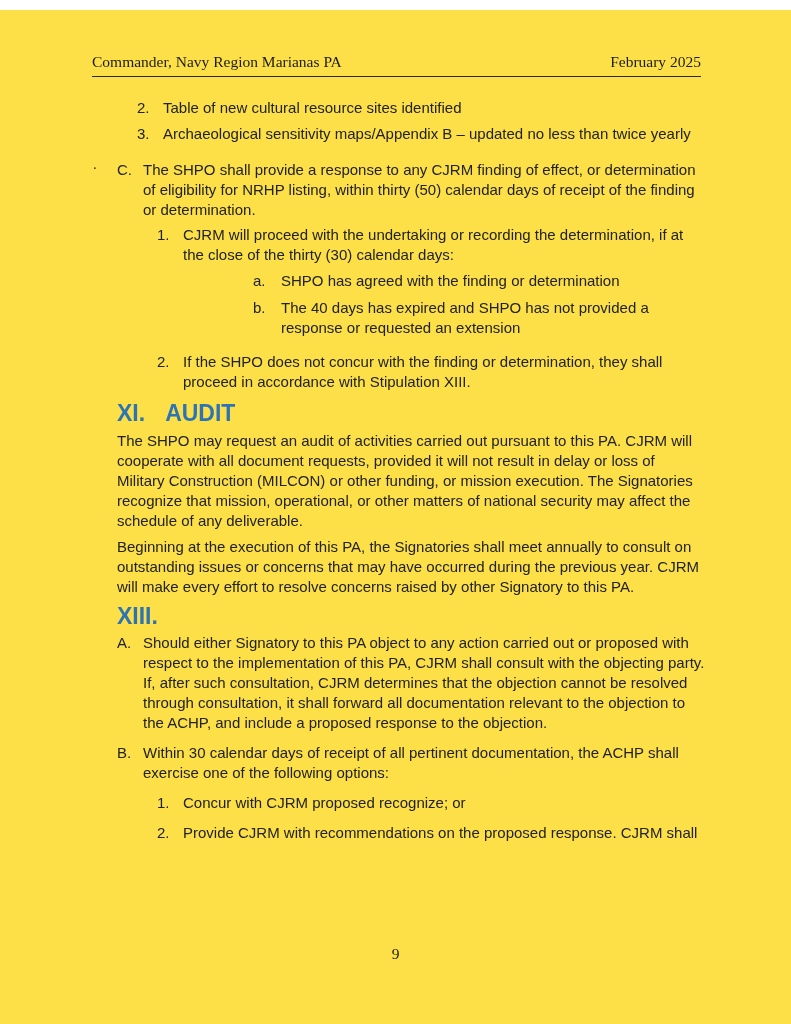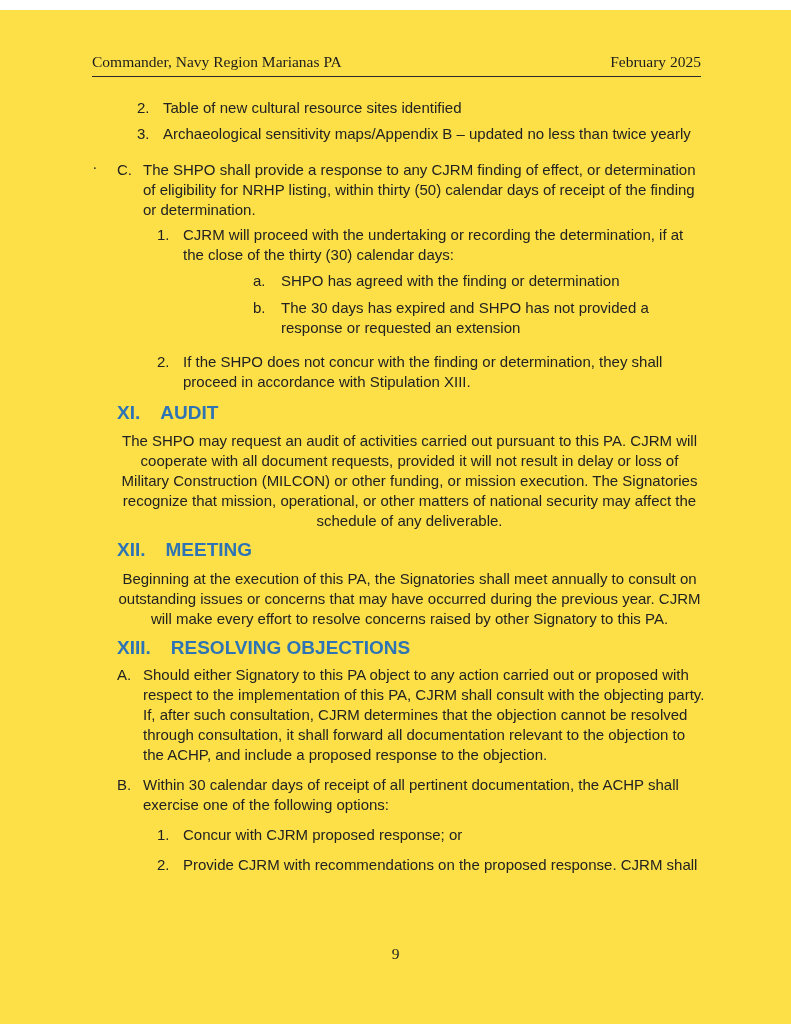--- a/index.html
+++ b/index.html
@@ -48,27 +48,27 @@
     width: 588px;
   }
   .li { display: flex; }
   .li .num { flex: 0 0 26px; }
   .li .txt { flex: 1; }
   .ind1 { margin-left: 20px; }          
   .ind2 { margin-left: 40px; }          
   .ind3 { margin-left: 136px; }         
   .ind3 .num { flex: 0 0 28px; }
   .heading {
-    font-size: 19px;
+    font-size: 23px;
     line-height: 26px;
     color: var(--heading-color);
     display: flex;
   }
   .heading .hnum { margin-right: 20px; }
-  .para { width: 585px; text-align: center; }
+  .para { width: 585px; }
   
   .ftr {
     position: absolute;
     top: 934px;
     left: 0;
     width: 100%;
     text-align: center;
     font-family: "Liberation Serif", serif;
     font-size: 15.5px;
     color: #1c1c1c;
@@ -108,60 +108,55 @@
       <span class="txt">CJRM will proceed with the undertaking or recording the determination, if at the close of the thirty (30) calendar days:</span>
     </div>
 
     <div class="li ind3" style="margin-top:6px">
       <span class="num">a.</span>
       <span class="txt">SHPO has agreed with the finding or determination</span>
     </div>
 
     <div class="li ind3" style="margin-top:7px">
       <span class="num">b.</span>
-      <span class="txt">The 30 days has expired and SHPO has not provided a response or requested an extension</span>
+      <span class="txt">The 40 days has expired and SHPO has not provided a response or requested an extension</span>
     </div>
 
     <div class="li ind2" style="margin-top:14px">
       <span class="num">2.</span>
       <span class="txt">If the SHPO does not concur with the finding or determination, they shall proceed in accordance with Stipulation XIII.</span>
     </div>
 
     <h2 class="heading" style="margin-top:8px">
       <span class="hnum">XI.</span>
       <span>AUDIT</span>
     </h2>
 
     <p class="para" style="margin-top:5px">The SHPO may request an audit of activities carried out pursuant to this PA. CJRM will cooperate with all document requests, provided it will not result in delay or loss of Military Construction (MILCON) or other funding, or mission execution. The Signatories recognize that mission, operational, or other matters of national security may affect the schedule of any deliverable.</p>
 
-    <h2 class="heading" style="margin-top:6px">
-      <span class="hnum">XII.</span>
-      <span>MEETING</span>
-    </h2>
 
     <p class="para" style="margin-top:6px">Beginning at the execution of this PA, the Signatories shall meet annually to consult on outstanding issues or concerns that may have occurred during the previous year. CJRM will make every effort to resolve concerns raised by other Signatory to this PA.</p>
 
     <h2 class="heading" style="margin-top:6px">
       <span class="hnum">XIII.</span>
-      <span>RESOLVING OBJECTIONS</span>
     </h2>
 
     <div class="li" style="margin-top:4px">
       <span class="num">A.</span>
       <span class="txt">Should either Signatory to this PA object to any action carried out or proposed with respect to the implementation of this PA, CJRM shall consult with the objecting party.  If, after such consultation, CJRM determines that the objection cannot be resolved through consultation, it shall forward all documentation relevant to the objection to the ACHP, and include a proposed response to the objection.</span>
     </div>
 
     <div class="li" style="margin-top:10px">
       <span class="num">B.</span>
       <span class="txt">Within 30 calendar days of receipt of all pertinent documentation, the ACHP shall exercise one of the following options:</span>
     </div>
 
     <div class="li ind2" style="margin-top:10px">
       <span class="num">1.</span>
-      <span class="txt">Concur with CJRM proposed response; or</span>
+      <span class="txt">Concur with CJRM proposed recognize; or</span>
     </div>
 
     <div class="li ind2" style="margin-top:10px">
       <span class="num">2.</span>
       <span class="txt">Provide CJRM with recommendations on the proposed response. CJRM shall</span>
     </div>
 
   </main>
 
   <footer class="ftr">9</footer>

